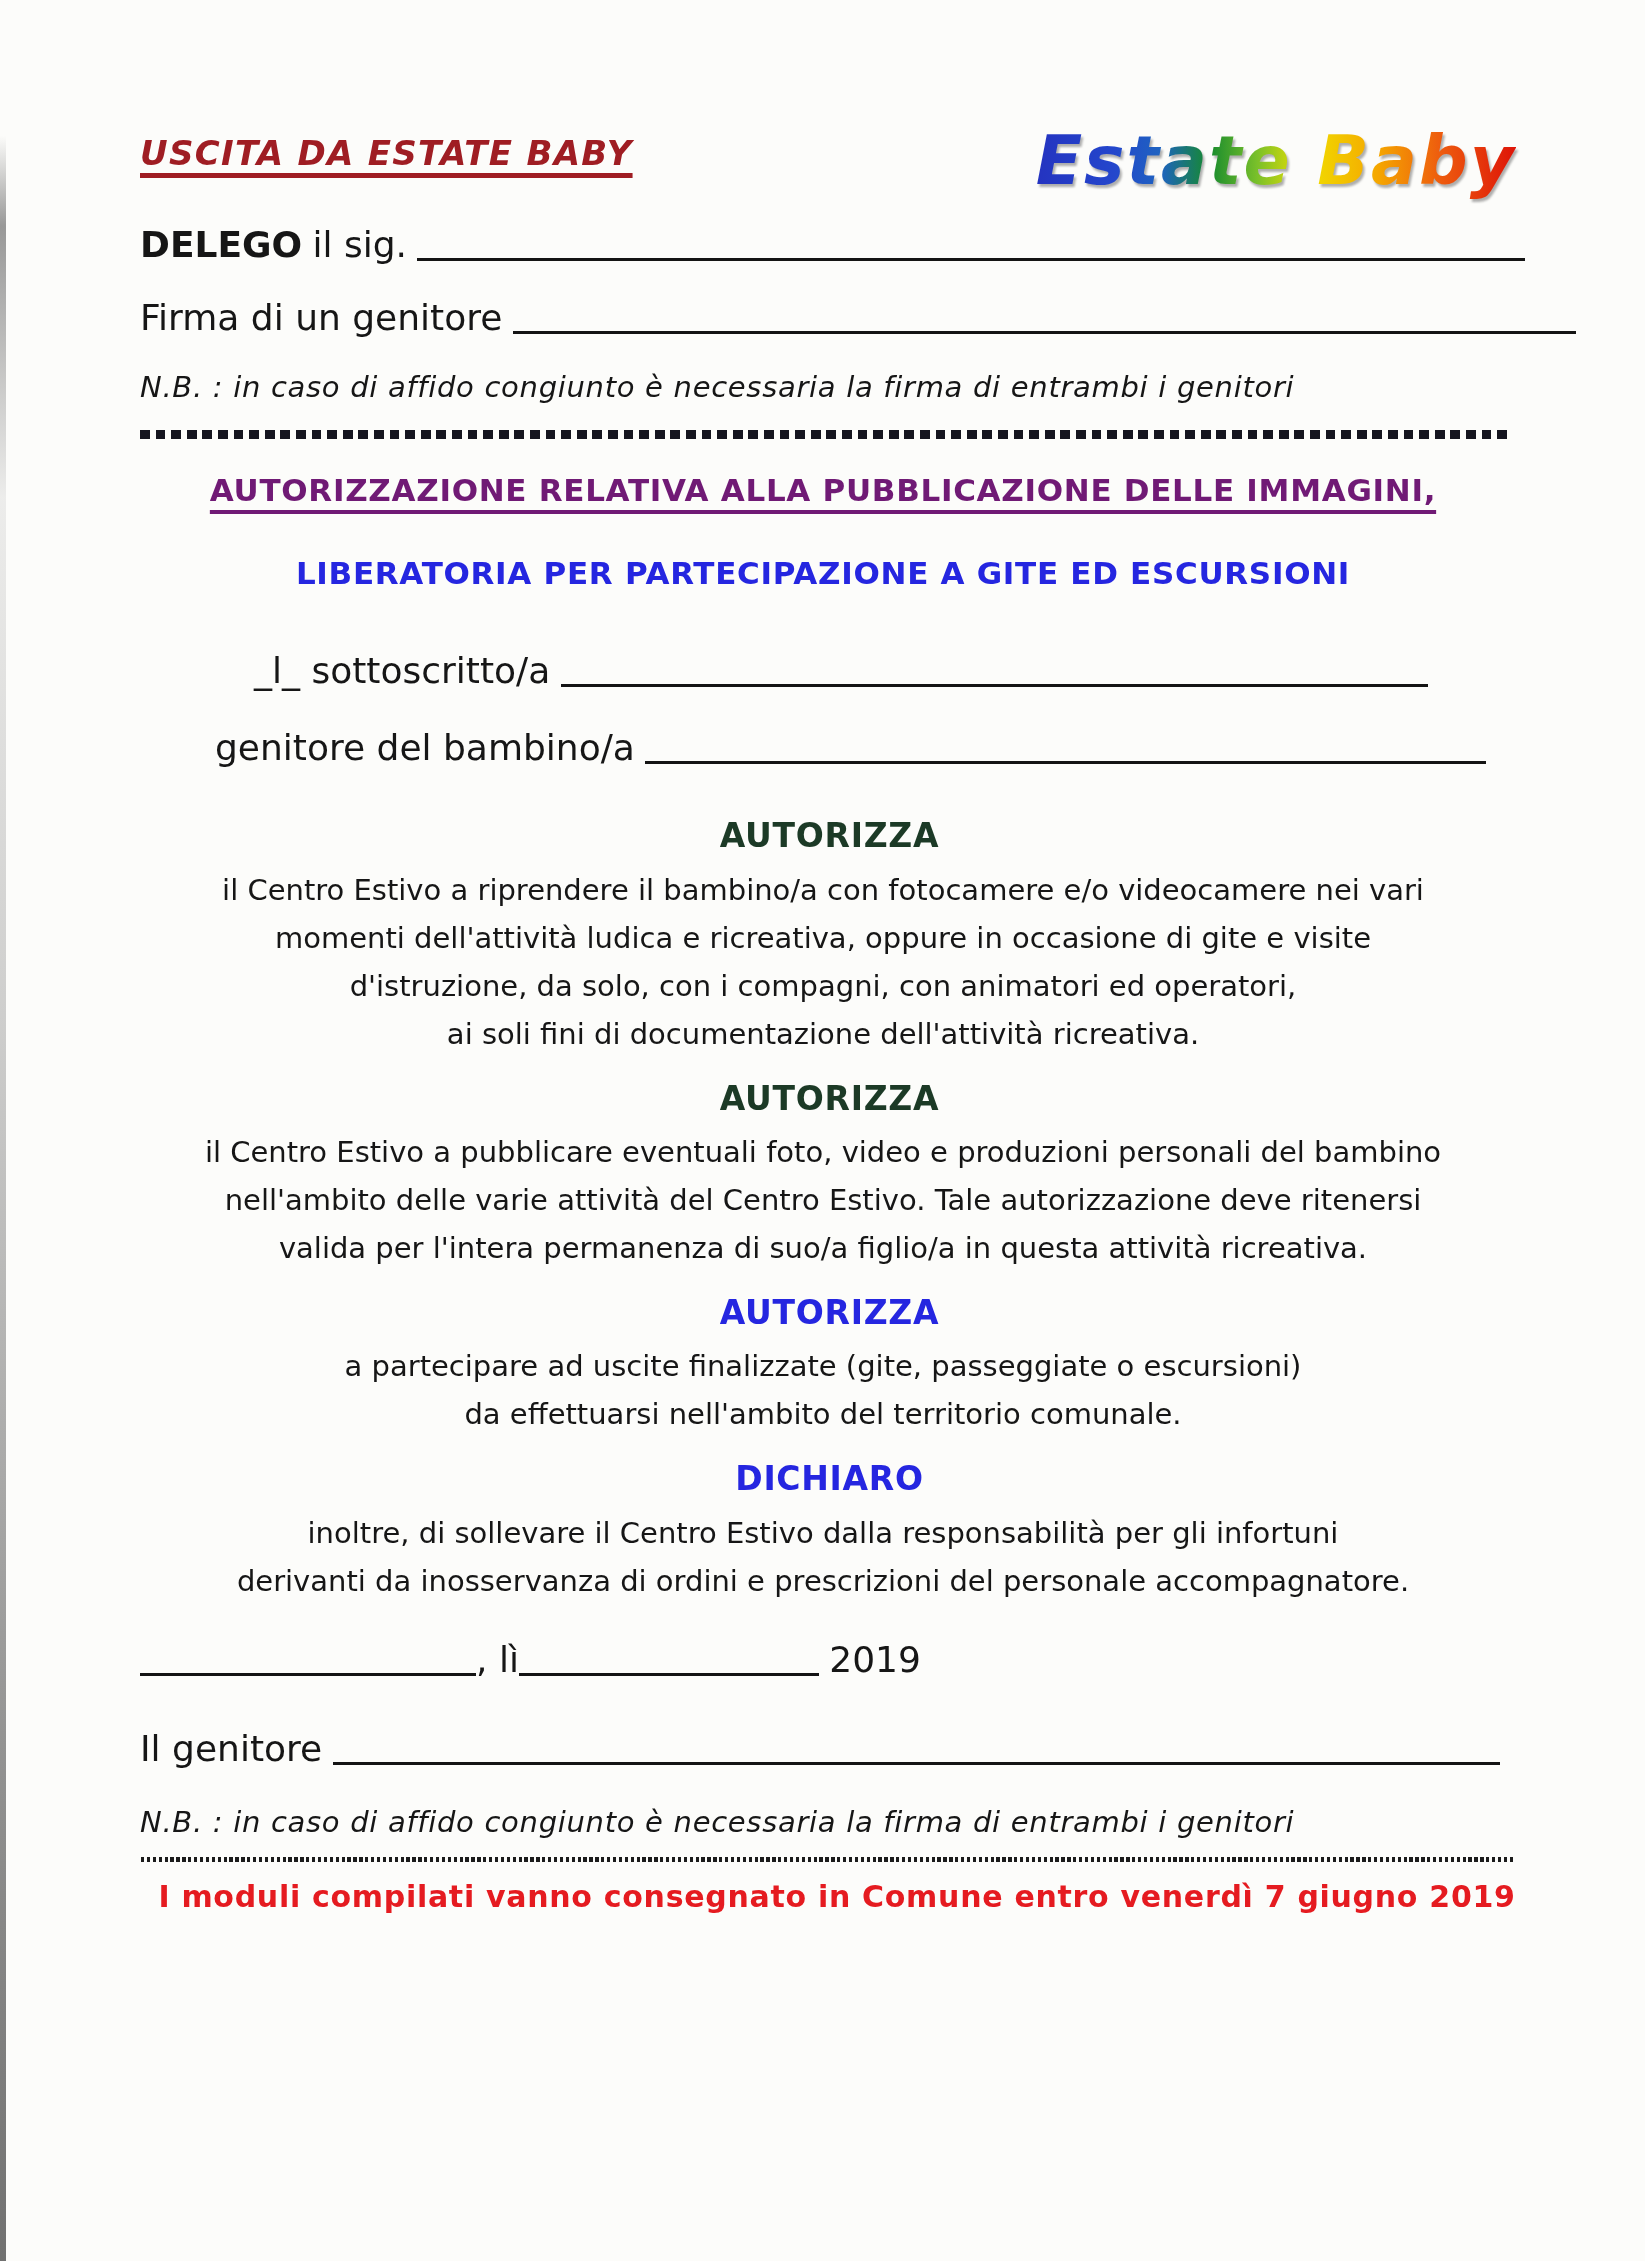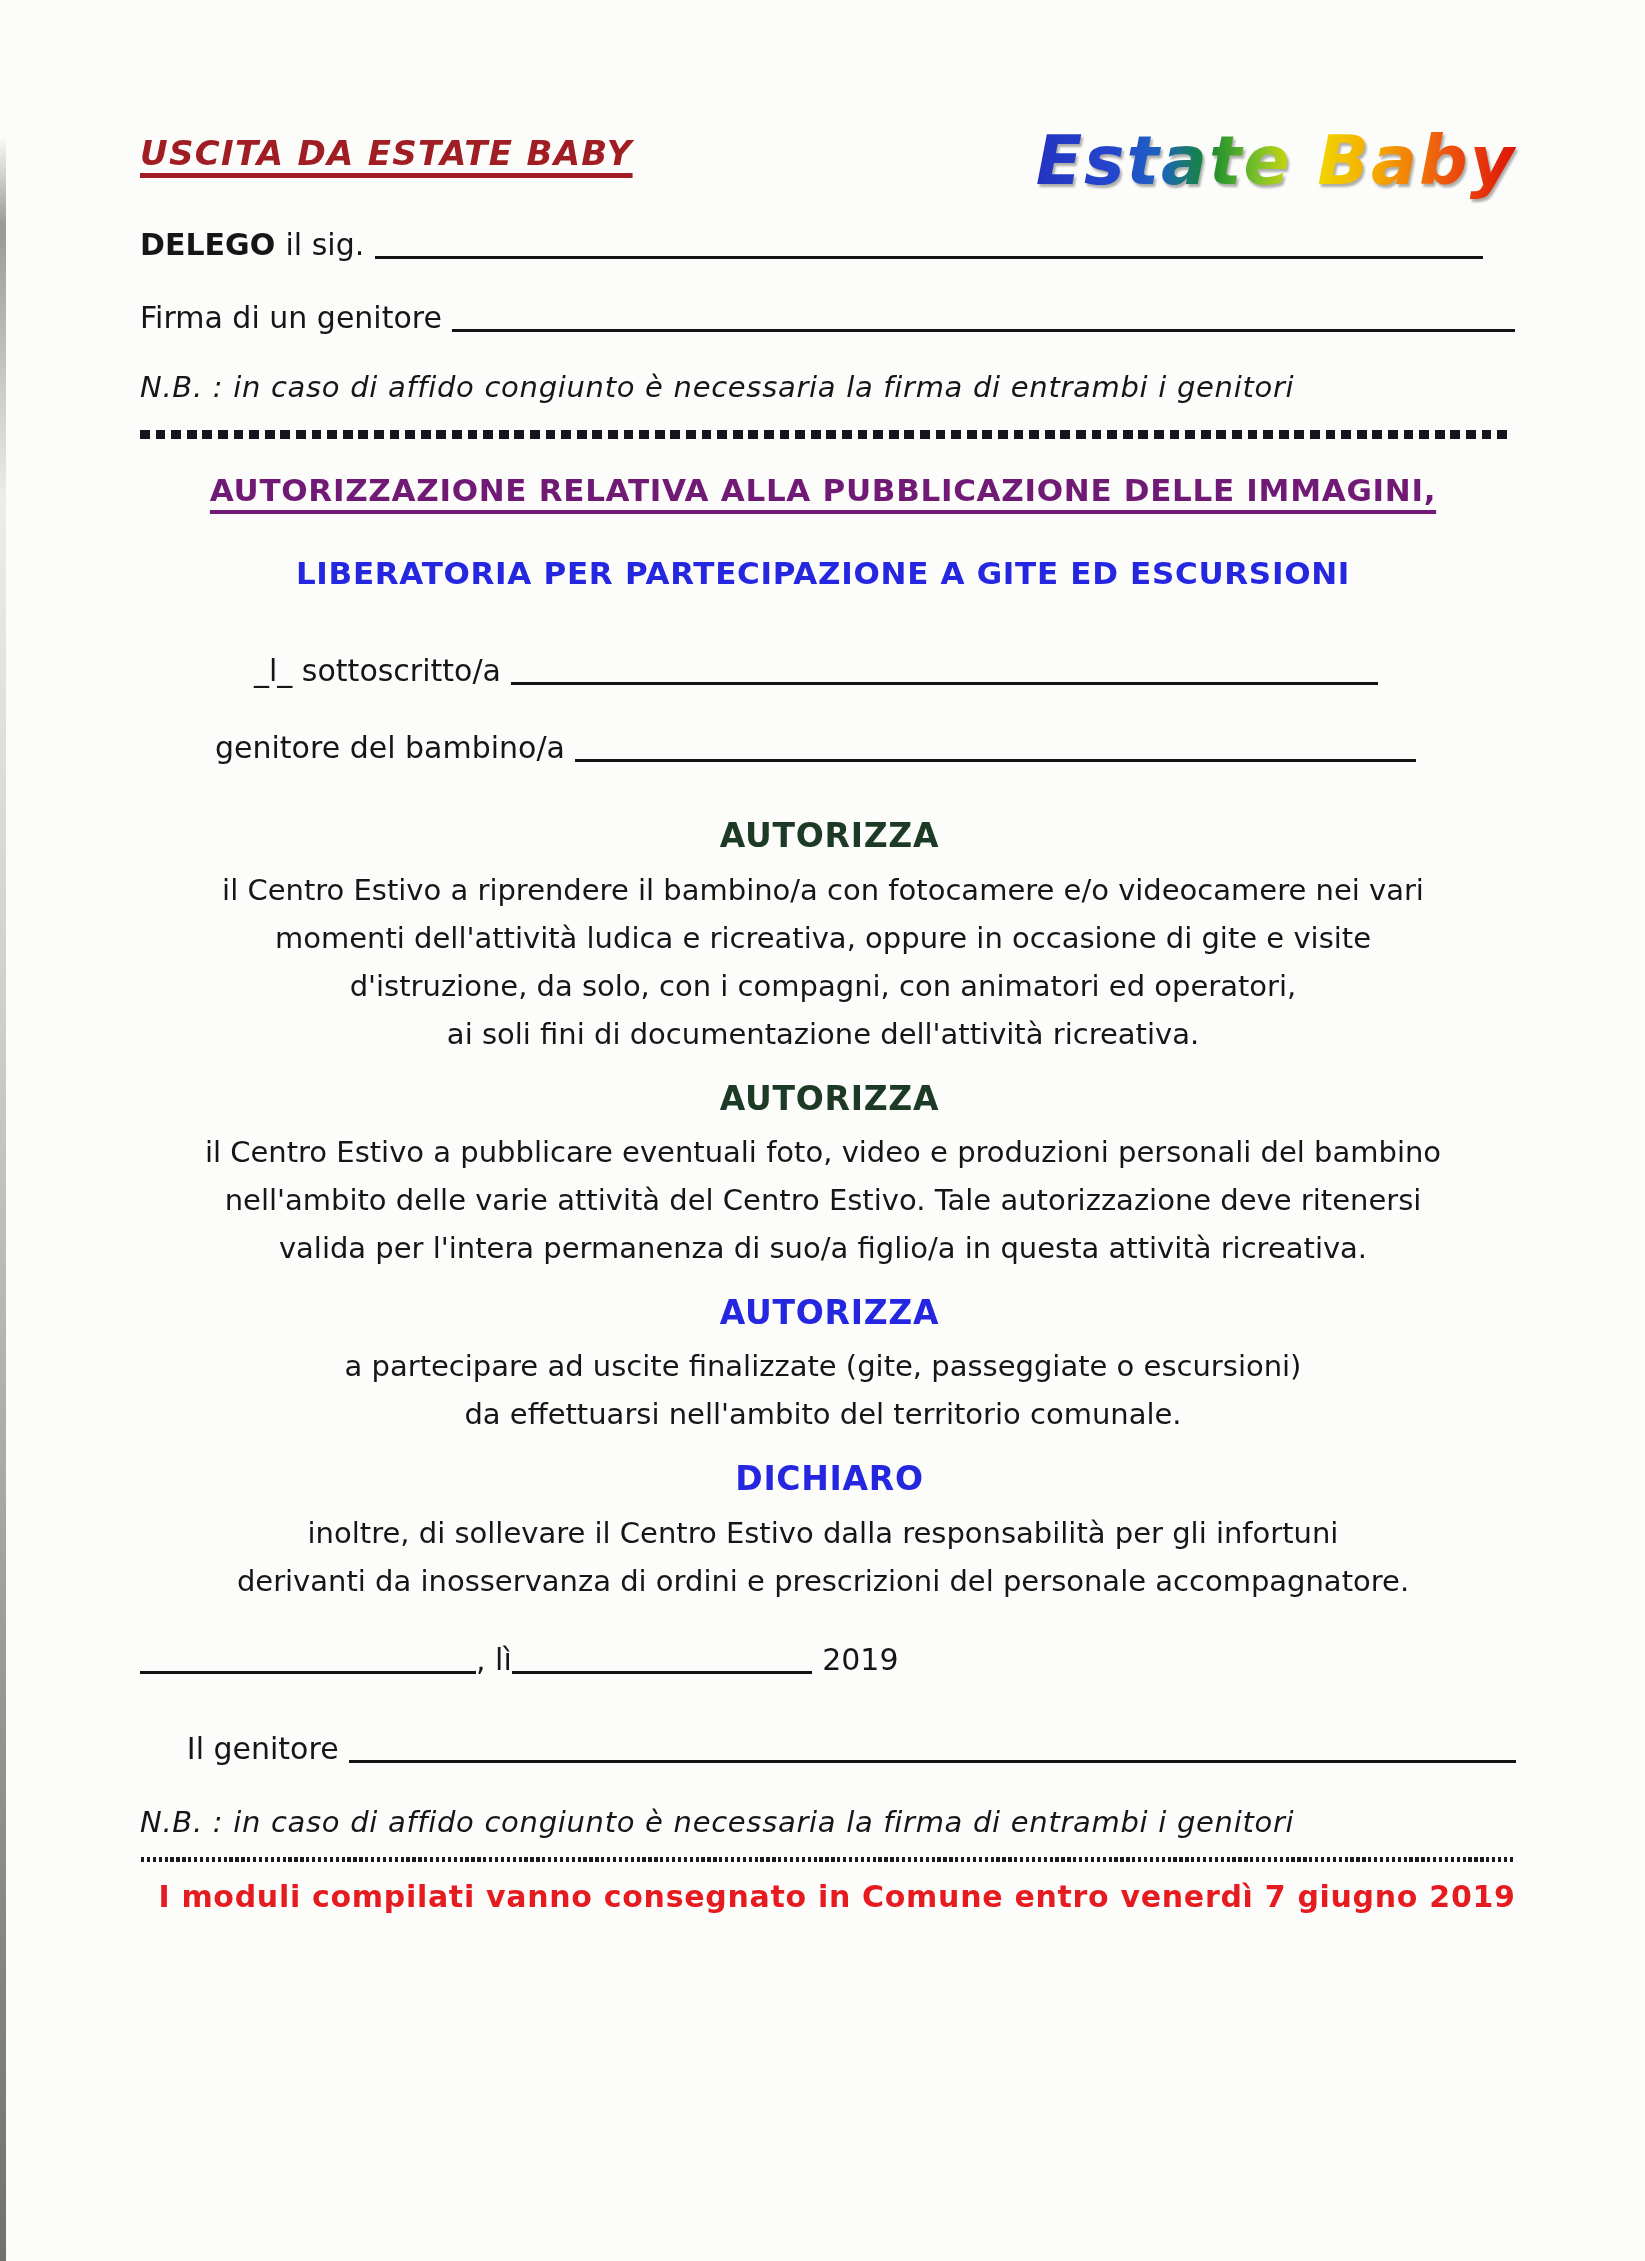--- a/index.html
+++ b/index.html
@@ -37,21 +37,21 @@
   .logo{
     font-size:68px;font-weight:bold;letter-spacing:2px;line-height:1.1;
     background:linear-gradient(90deg,
       #2433c0 0%,#2446cc 16%,#1e63c0 26%,#168a2e 36%,#79c02a 46%,
       #f0e000 56%,#f5a800 71%,#ee5d0e 84%,#de1408 100%);
     -webkit-background-clip:text;background-clip:text;color:transparent;
     filter:drop-shadow(2.6px 3.3px 1.3px rgba(110,110,110,.55));
   }
 
   
-  .line{margin-left:140px;margin-right:130px;font-size:30px;line-height:39px;white-space:nowrap;}
+  .line{margin-left:140px;margin-right:130px;font-size:36px;line-height:39px;white-space:nowrap;}
   .bold{font-weight:bold;}
   .blank{
     display:inline-block;position:relative;top:3.9px;
     border-bottom:3.3px solid #141414;height:6.5px;
   }
   .nb{font-style:italic;font-size:29px;letter-spacing:0.7px;}
 
   .sep-dashed{
     margin-left:140px;width:1373px;height:9px;
     background:repeating-linear-gradient(90deg,#15151f 0 9.8px,transparent 9.8px 15.6px);
@@ -95,21 +95,21 @@
   .m-dash{margin-top:23.5px;}
   .m-auth{margin-top:25px;}
   .m-libfoto{margin-top:26px;}
   .m-libgite{margin-top:38px;}
   .m-sott{margin-top:59px;margin-left:254px;}
   .m-genb{margin-top:38px;margin-left:215px;}
   .m-sec0{margin-top:50px;}
   .m-par{margin-top:10.4px;}
   .m-sec{margin-top:22px;}
   .m-date{margin-top:35px;}
-  .m-ilgen{margin-top:50px;text-align:right;}
+  .m-ilgen{margin-top:50px;}
   .m-nb2{margin-top:35px;}
   .m-dot{margin-top:15.6px;}
   .m-foot{margin-top:17px;}
 
   .gap{display:inline-block;width:10.4px;}
 </style>
 </head>
 <body>
 
 <div class="page">

